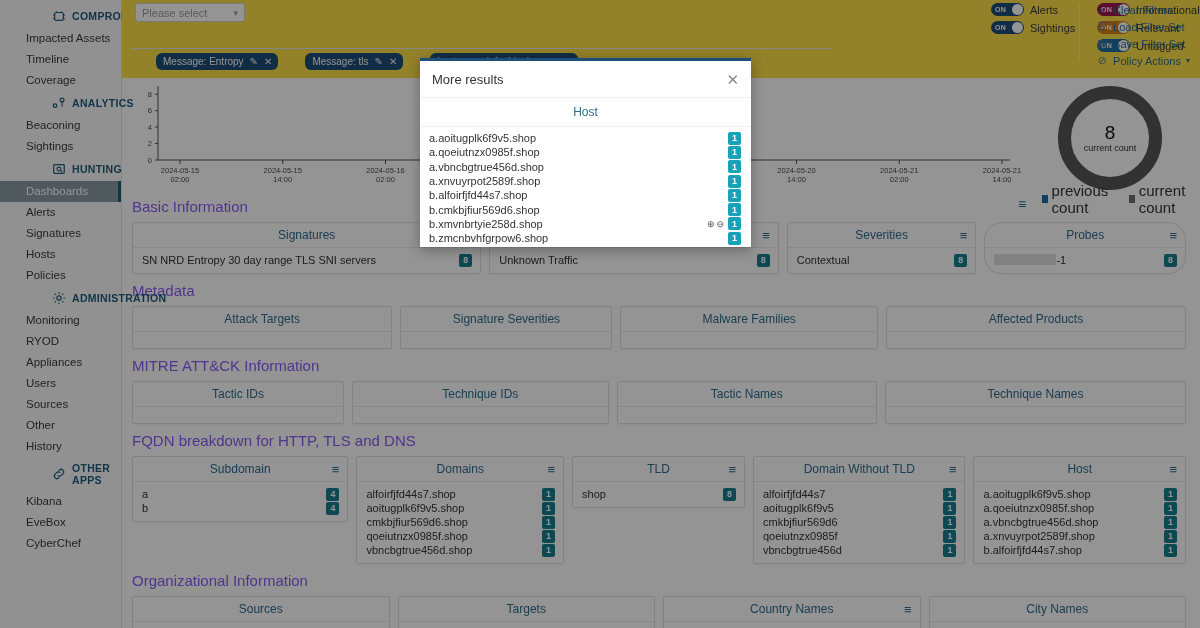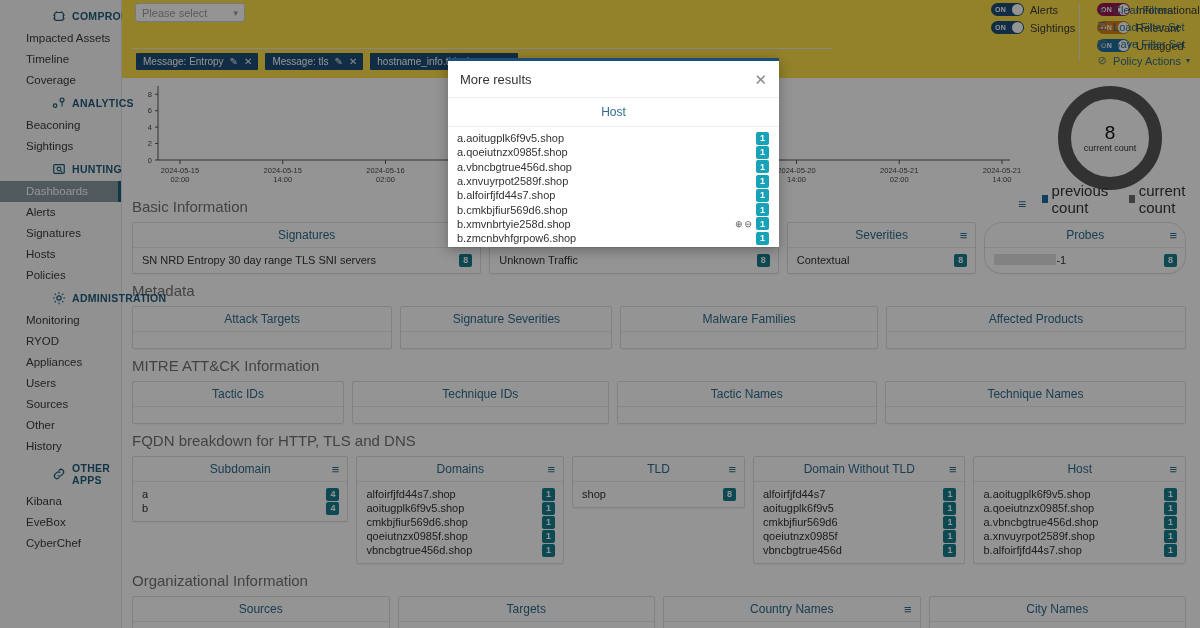--- a/index.html
+++ b/index.html
@@ -65,21 +65,21 @@
     display: flex; align-items: center; padding: 0 6px;
   }
   #select-box .cv { margin-left: auto; font-size: 9px; color:#9b9b9b; }
   .hr-sep { position:absolute; left: 10px; top: 48px; width: 700px; height:1px; background:#e8e8e8; }
 
   .chips { position: absolute; left: 14px; top: 53px; display: flex; gap: 7px; }
   .chip {
     background: #1c4e77; color: #fff;
     font-size: 10px; height: 17px;
     display: flex; align-items: center; gap: 6px;
-    padding: 0 6px 0 7px; border-radius: 1px;
+    padding: 0 6px 0 7px; border-radius: 6px; margin-left: 20px;
   }
   .chip .ci { opacity: .9; font-size: 10px; line-height: 1; }
 
   .toggles { position: absolute; top: 3px; display: flex; flex-direction: column; gap: 5px; }
   .tog-row { display: flex; align-items: center; gap: 6px; }
   .tog {
     width: 33px; height: 13px; border-radius: 8px;
     position: relative; display: flex; align-items: center;
   }
   .tog .kn {
@@ -107,21 +107,21 @@
     display:flex; flex-direction:column; align-items:center; justify-content:center;
   }
   #donut .num { font-size: 19px; color:#111; line-height: 20px; }
   #donut .cap { font-size: 9px; color:#333; }
   #legend { position:absolute; left: 1042px; top: 182px; display:flex; gap:9px; z-index:2; }
   .lg { display:flex; align-items:center; gap:4px; font-size: 15px; color:#333; }
   .lg i { width:8px; height:8px; display:block; }
 
   
   #main { position: absolute; left: 122px; top: 190px; width: 1078px; z-index: 1; }
-  .sect-title { font-size: 15px; color: #737373; padding: 8px 0 7px 10px; }
+  .sect-title { font-size: 15px; color: #8b5cf6; padding: 8px 0 7px 10px; }
   .cards { display: flex; gap: 8px; padding: 0 14px 0 10px; align-items: flex-start; }
   .card {
     background: #fff; border: 1px solid #e0e0e0; border-radius: 2px;
     box-shadow: 0 1px 1px rgba(0,0,0,.04);
     min-height: 30px;
   }
   .card-head {
     position: relative;
     display: flex; align-items: center; justify-content: center;
     height: 25px; border-bottom: 1px solid #eaeaea;
@@ -139,21 +139,21 @@
     background: #157f8d; color: #fff;
     font-size: 9px; font-weight: bold;
     min-width: 13px; height: 13px; border-radius: 2px;
     display: flex; align-items: center; justify-content: center; padding: 0 3px;
   }
   .empty-body { height: 16px; }
   .redact { display:inline-block; width: 62px; height: 11px; background:#e0e0e0; vertical-align: -1px; }
 
   
   #modal {
-    position: absolute; left: 448px; top: 58px;
+    position: absolute; left: 420px; top: 58px;
     width: 331px; height: 189px;
     background: #fff;
     box-shadow: 0 3px 12px rgba(0,0,0,.3);
     z-index: 60;
     display: flex; flex-direction: column;
     border-top: 3px solid #1c4e77;
   }
   #modal-head {
     height: 37px; display: flex; align-items: center;
     padding: 0 12px; border-bottom: 1px solid #eee;

